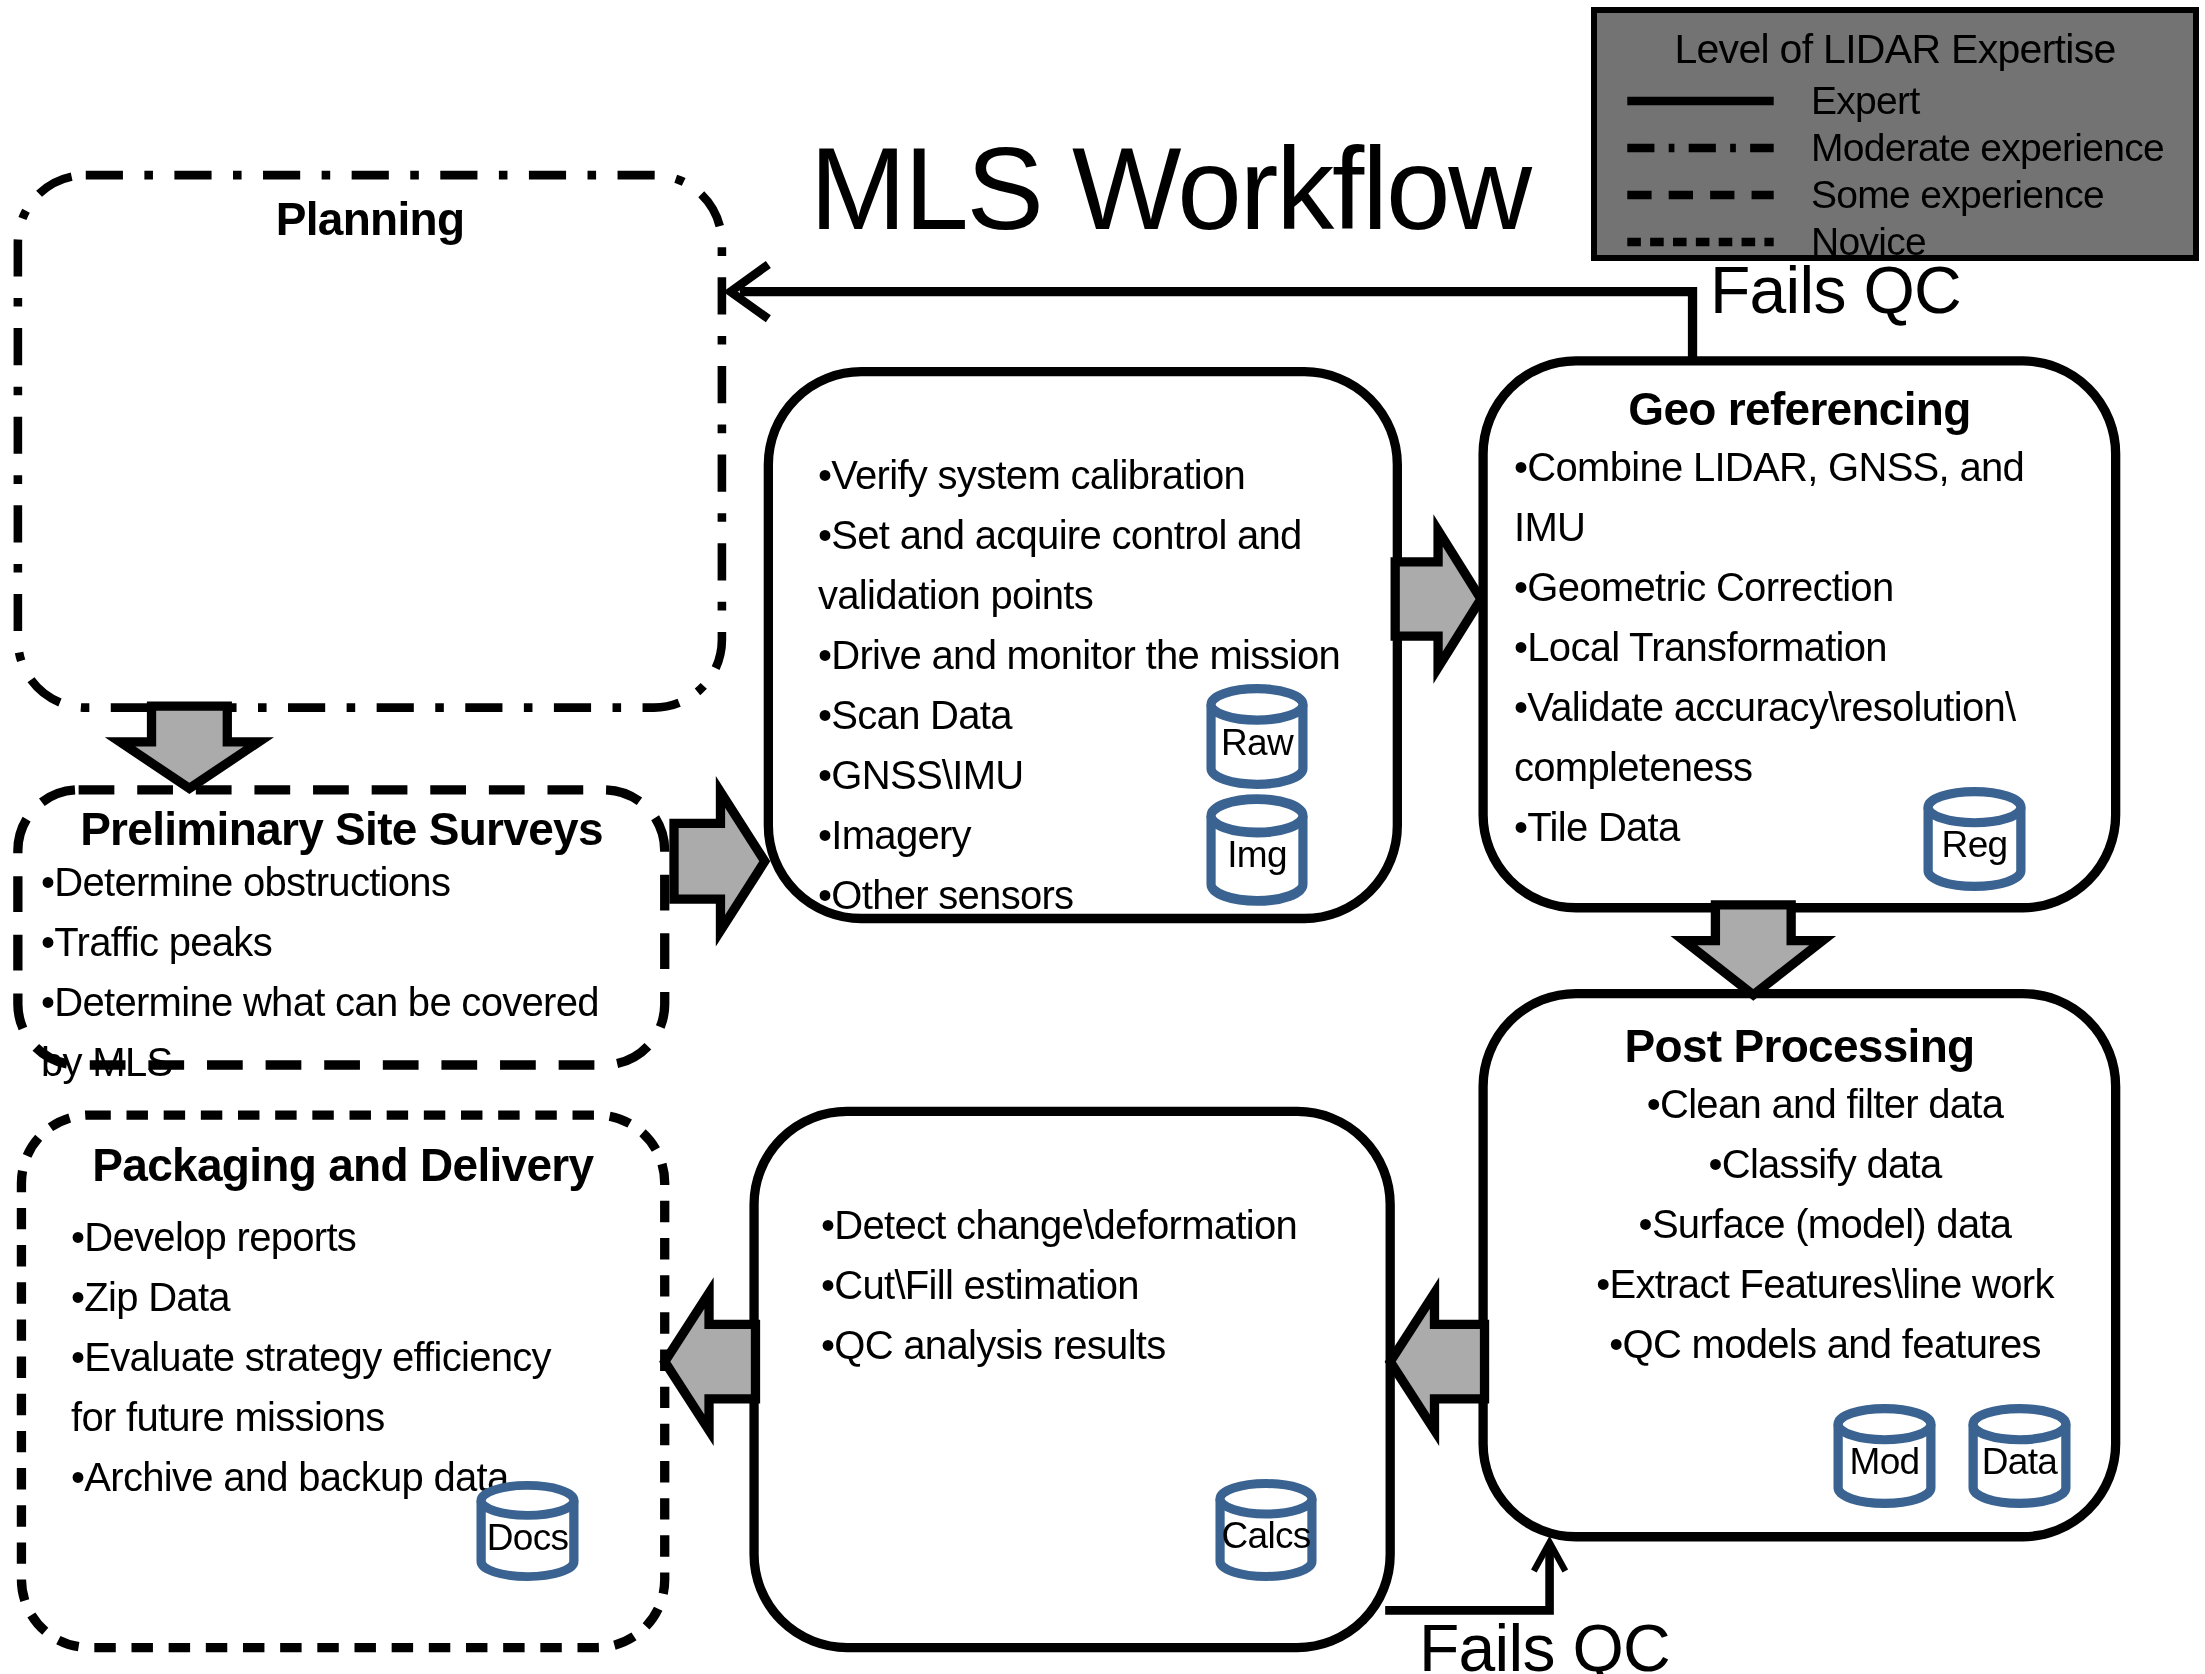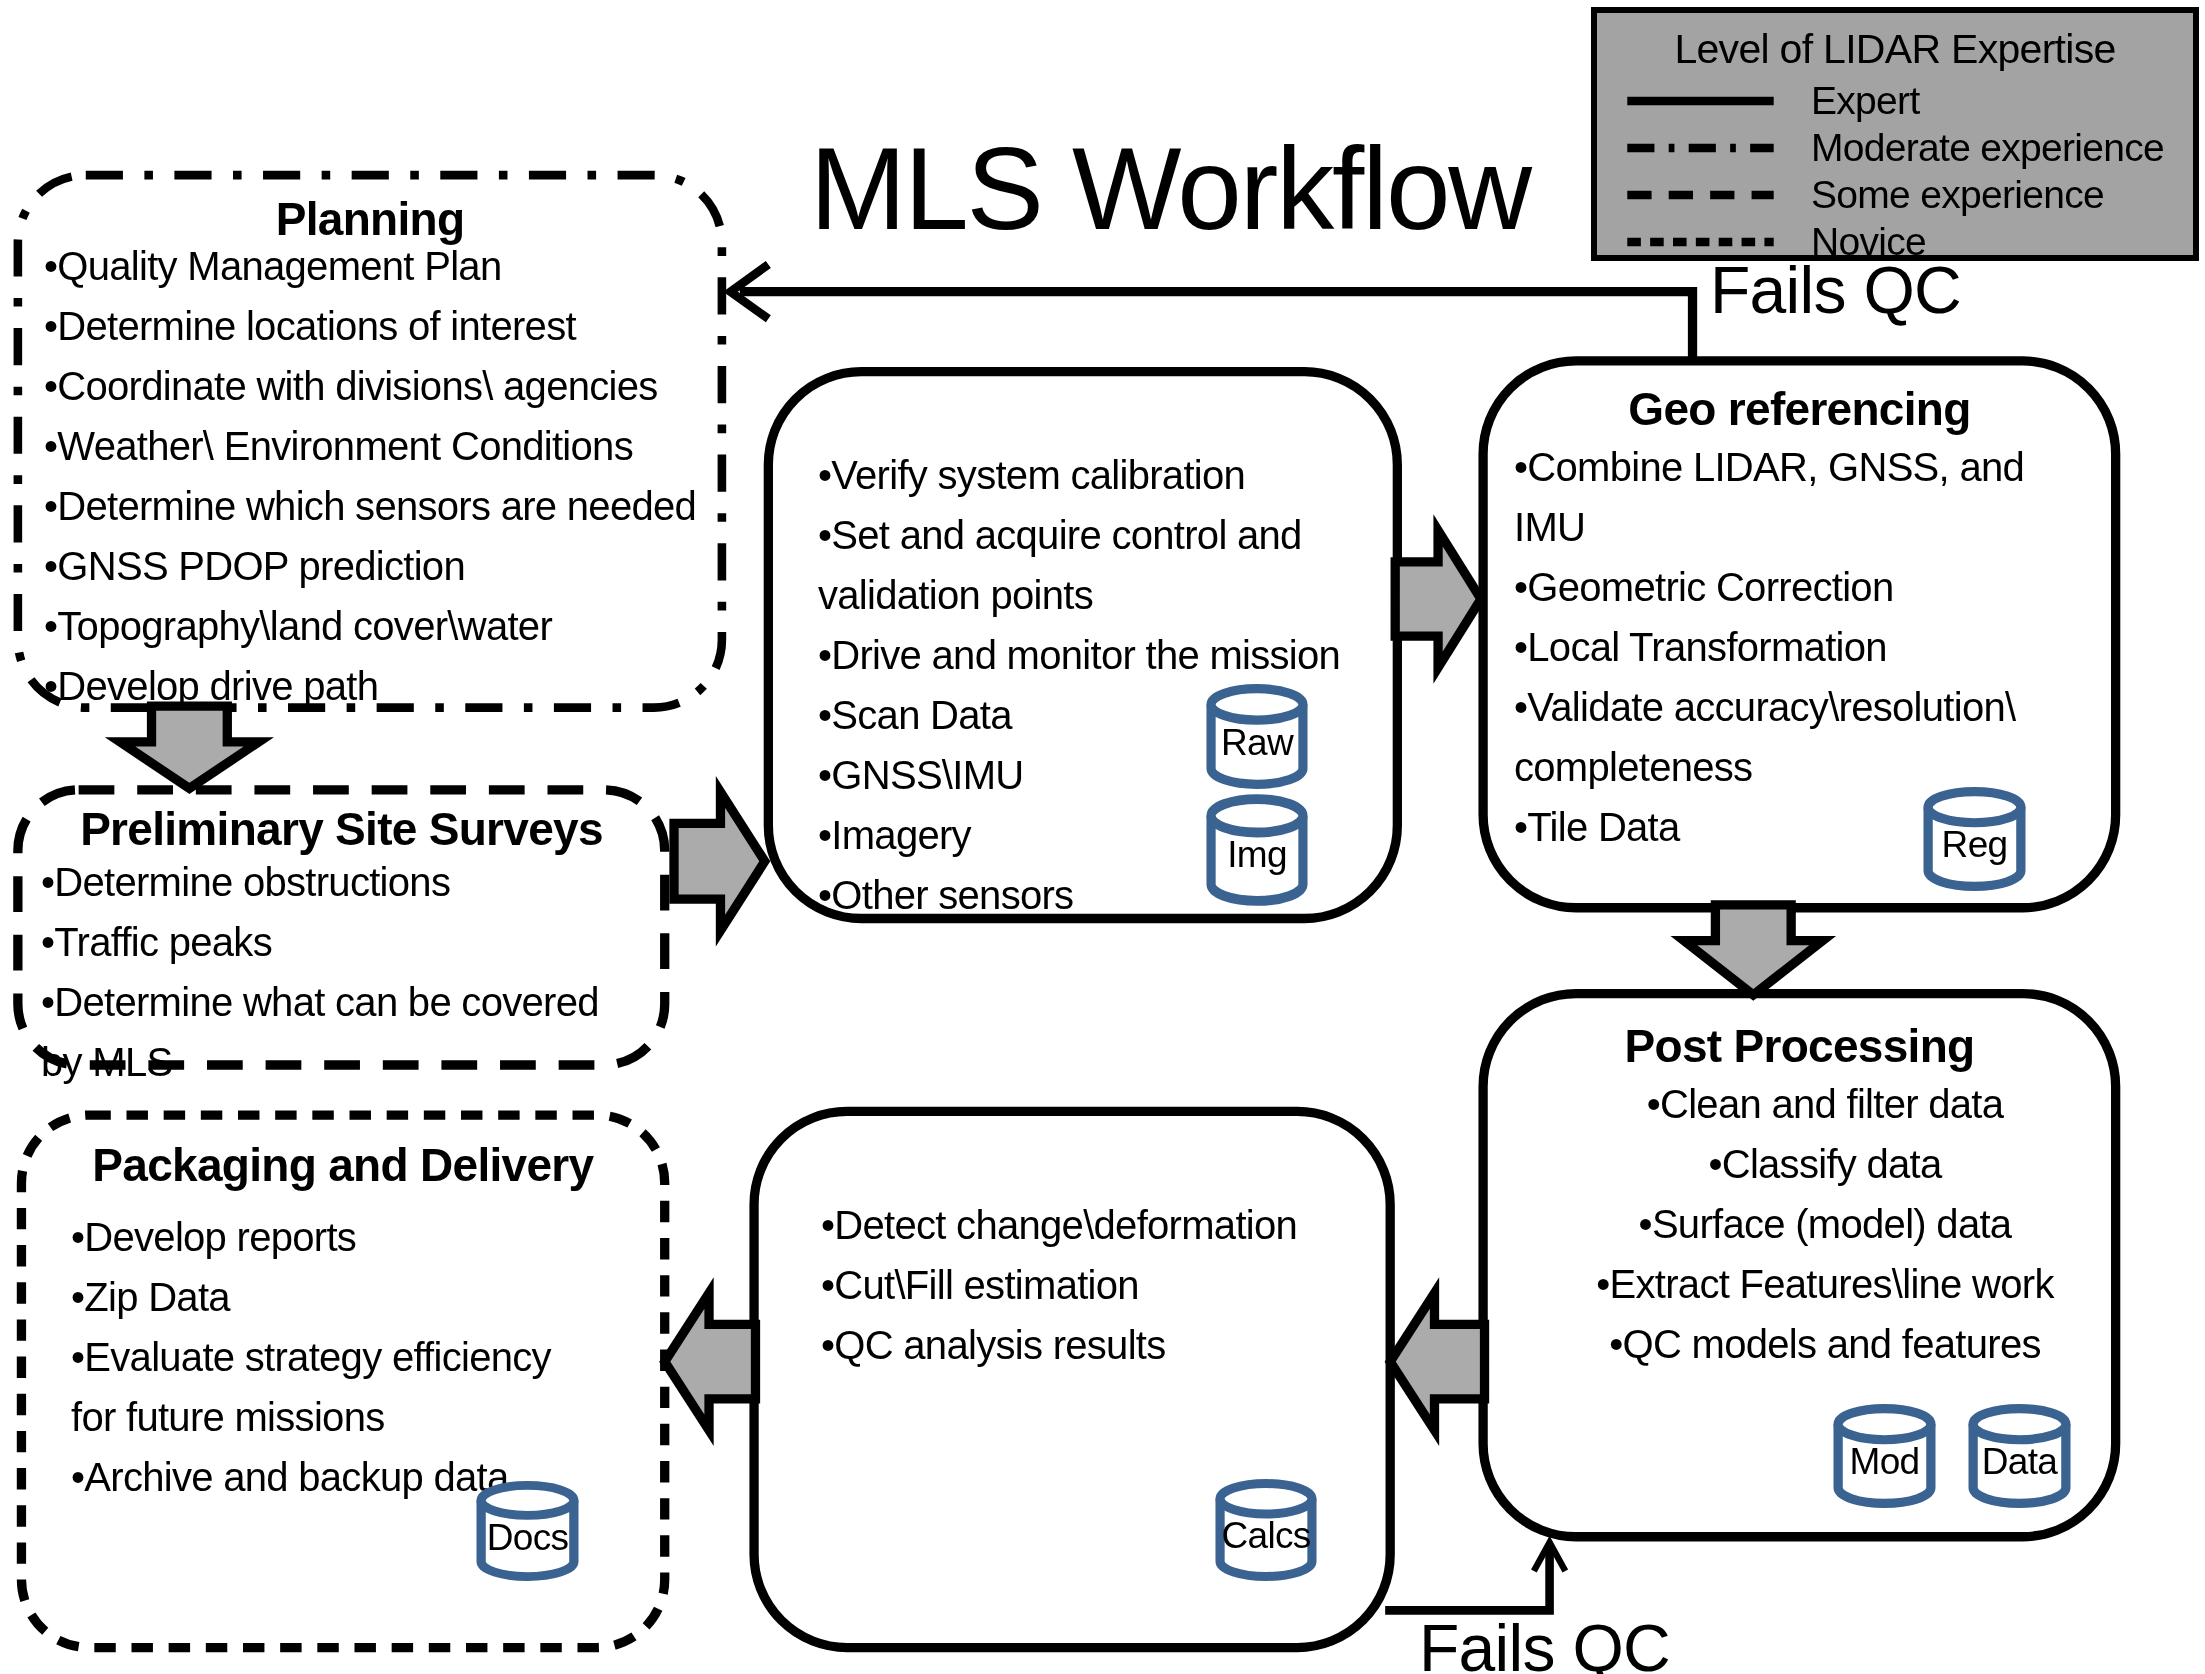--- a/index.html
+++ b/index.html
@@ -28,21 +28,21 @@
   .t-comp{left:754px;top:1135px;width:636px;}
   .b-comp{left:821px;top:1195px;width:586px;}
   .t-packaging{left:21.4px;top:1138px;width:643px;}
   .b-packaging{left:71px;top:1207px;width:615px;}
 
   .fails-qc{position:absolute;font-size:66px;font-weight:400;letter-spacing:-0.7px;white-space:nowrap;}
   .fails-qc-top{left:1710px;top:252px;}
   .fails-qc-bottom{left:1419px;top:1610px;}
 
   .legend{position:absolute;left:1591px;top:7.1px;width:608px;height:254px;
-    border:6.4px solid #000;box-sizing:border-box;background:#a3a3a3;}
+    border:6.4px solid #000;box-sizing:border-box;background:#737373;}
   .legend-title{position:absolute;left:0;top:13px;width:100%;text-align:center;
     font-size:41px;font-weight:400;letter-spacing:-0.7px;white-space:nowrap;}
   .legend-row{position:absolute;left:30px;height:43px;display:flex;align-items:center;}
   .legend-row svg{width:147px;height:10px;flex:0 0 auto;}
   .legend-row .legend-label{margin-left:37px;font-size:39px;letter-spacing:-0.7px;white-space:nowrap;}
   .lr0{top:66px;} .lr1{top:113px;} .lr2{top:160px;} .lr3{top:207px;}
 
   .cyl{position:absolute;}
   .cyl svg{position:absolute;left:0;top:0;width:100%;height:100%;}
   .cyl-label{position:absolute;left:0;top:36%;width:100%;text-align:center;
@@ -110,28 +110,20 @@
         <line x1="0" y1="7" x2="205" y2="7" stroke="#000" stroke-width="12" stroke-dasharray="19 13"></line>
         </svg>
       <span class="legend-label">Novice</span>
     </div>
   </div>
 
   <div class="fails-qc fails-qc-top">Fails QC</div>
   <div class="fails-qc fails-qc-bottom">Fails QC</div>
 
   <div class="box-title t-planning">Planning</div>
-  <div class="box-body b-planning">•Quality Management Plan
-•Determine locations of interest
-•Coordinate with divisions\ agencies
-•Weather\ Environment Conditions
-•Determine which sensors are needed
-•GNSS PDOP prediction
-•Topography\land cover\water
-•Develop drive path</div>
 
   <div class="box-title t-preliminary">Preliminary Site Surveys</div>
   <div class="box-body b-preliminary">•Determine obstructions
 •Traffic peaks
 •Determine what can be covered
 by MLS</div>
 
   <div class="box-body b-dataacq">•Verify system calibration
 •Set and acquire control and
 validation points

